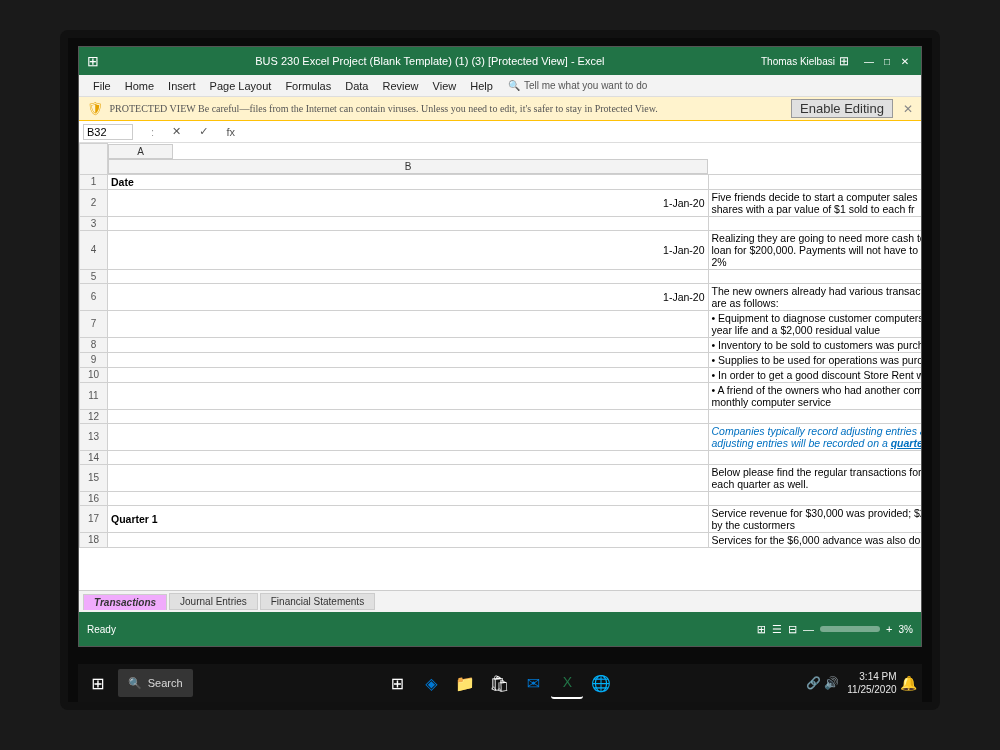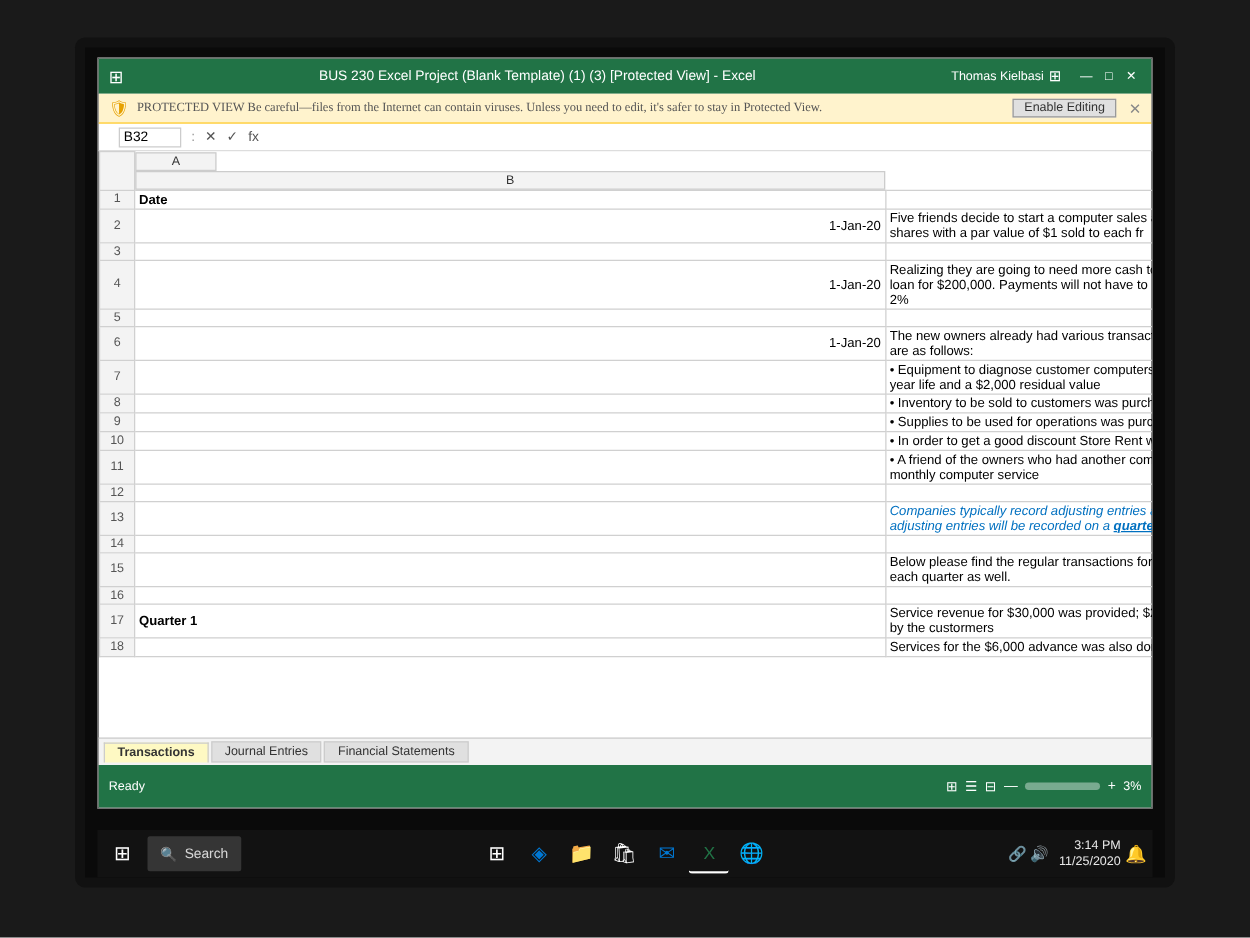--- a/index.html
+++ b/index.html
@@ -128,41 +128,41 @@
     .protected-text {
       font-size: 10px;
       color: #555;
       flex: 1;
       font-family: Liberation Serif, serif;
     }
     .enable-btn {
       background: #e0e0e0;
       border: 1px solid #999;
       padding: 1px 8px;
-      font-size: 10px;
+      font-size: 13px;
       cursor: pointer;
       color: #333;
     }
     .close-x {
       color: #888;
       font-size: 12px;
       cursor: pointer;
       margin-left: 4px;
     }
 
     
     .formula-bar {
       display: flex;
       align-items: center;
-      padding: 2px 16px;
+      padding: 2px 4px;
       height: 22px;
       border-bottom: 1px solid #ddd;
       background: #fff;
       flex-shrink: 0;
-      gap: 8px;
+      gap: 18px;
     }
     .cell-ref {
       width: 50px;
       border: 1px solid #ccc;
       padding: 1px 3px;
       font-size: 11px;
     }
     .formula-divider {
       color: #999;
       font-size: 11px;
@@ -252,23 +252,24 @@
     .sheet-tab {
       padding: 2px 10px;
       border: 1px solid #ccc;
       background: #e0e0e0;
       font-size: 10px;
       cursor: pointer;
       margin-right: 2px;
       color: #333;
     }
     .sheet-tab.active {
-      background: #fef9c3;
+      background: #f0abfc;
       border-bottom: none;
       font-weight: bold;
+      font-style: italic;
     }
 
     
     .status-bar {
       display: flex;
       align-items: center;
       justify-content: space-between;
       background: #217346;
       color: white;
       height: 34px;
@@ -374,20 +375,32 @@
           <span>Thomas Kielbasi</span>
           <span style="font-size:12px;">⊞</span>
           <div class="window-controls">
             <div class="win-btn">—</div>
             <div class="win-btn">□</div>
             <div class="win-btn close">✕</div>
           </div>
         </div>
       </div>
 
+      <div class="menu-bar">
+        <span class="menu-item">File</span>
+        <span class="menu-item">Home</span>
+        <span class="menu-item">Insert</span>
+        <span class="menu-item">Page Layout</span>
+        <span class="menu-item">Formulas</span>
+        <span class="menu-item">Data</span>
+        <span class="menu-item">Review</span>
+        <span class="menu-item">View</span>
+        <span class="menu-item">Help</span>
+        <span style="margin-left:8px;font-size:10px;color:#555;">🔍 <span>Tell me what you want to do</span></span>
+      </div>
 
       <div class="protected-bar">
         <span class="protected-icon">🛡</span>
         <span class="protected-text">PROTECTED VIEW  Be careful—files from the Internet can contain viruses. Unless you need to edit, it's safer to stay in Protected View.</span>
         <button class="enable-btn">Enable Editing</button>
         <span class="close-x">✕</span>
       </div>
 
       <div class="formula-bar">
         <input class="cell-ref" type="text" value="B32" style="">

